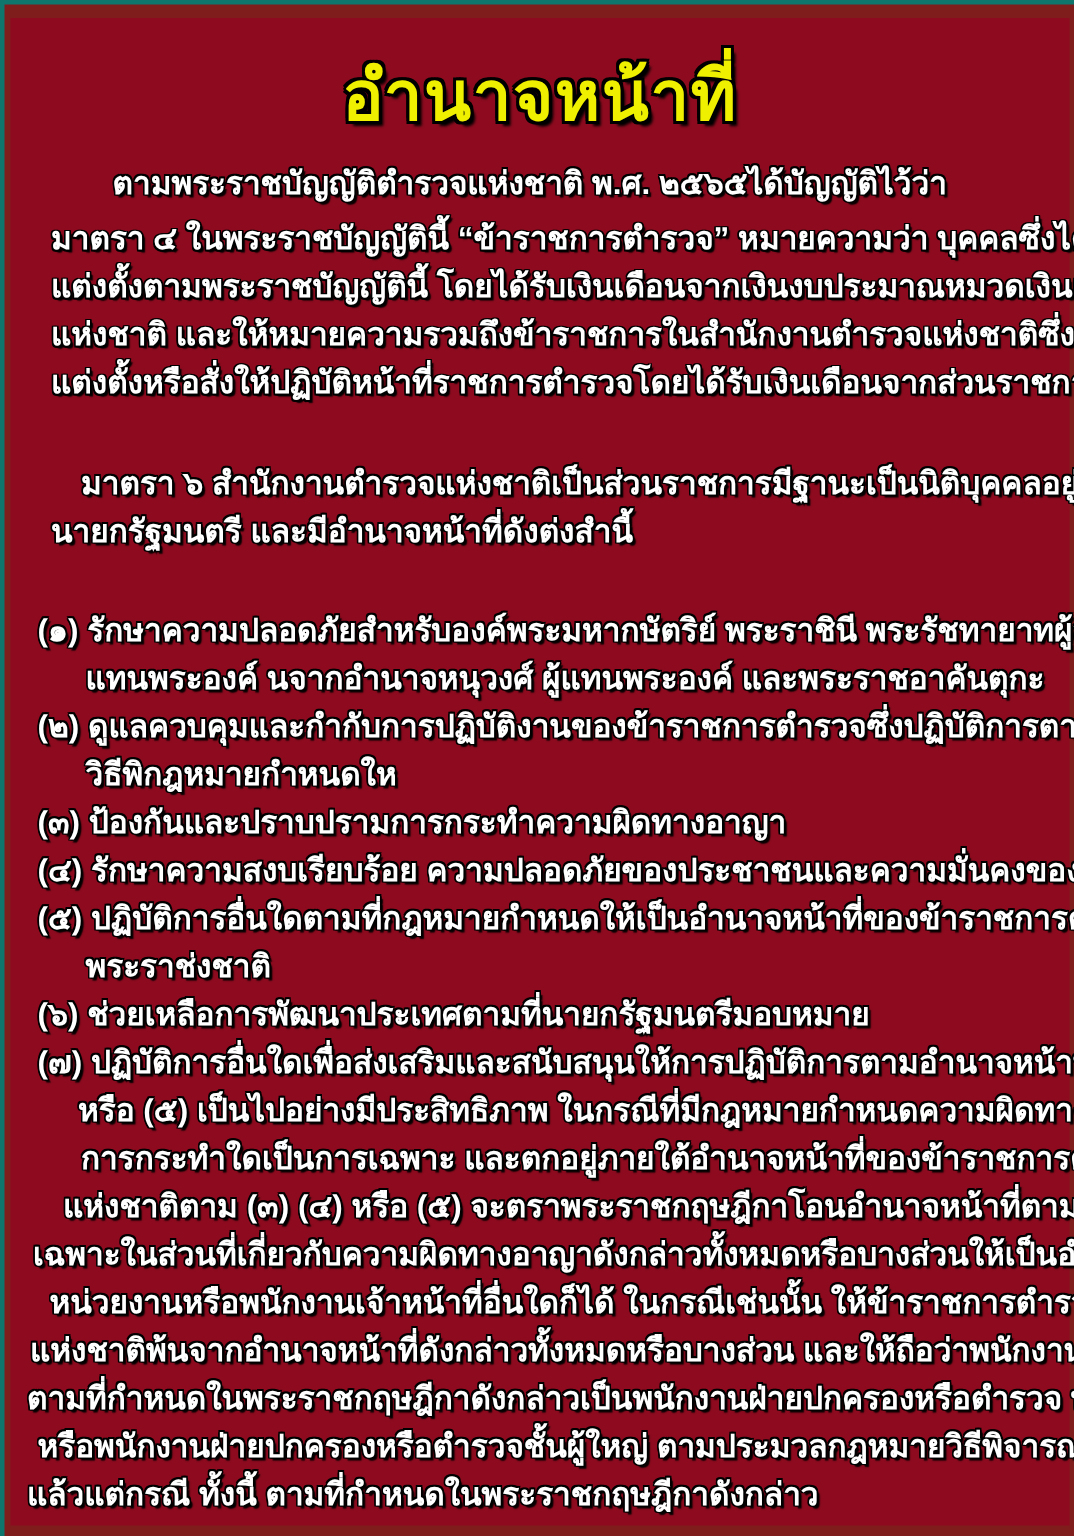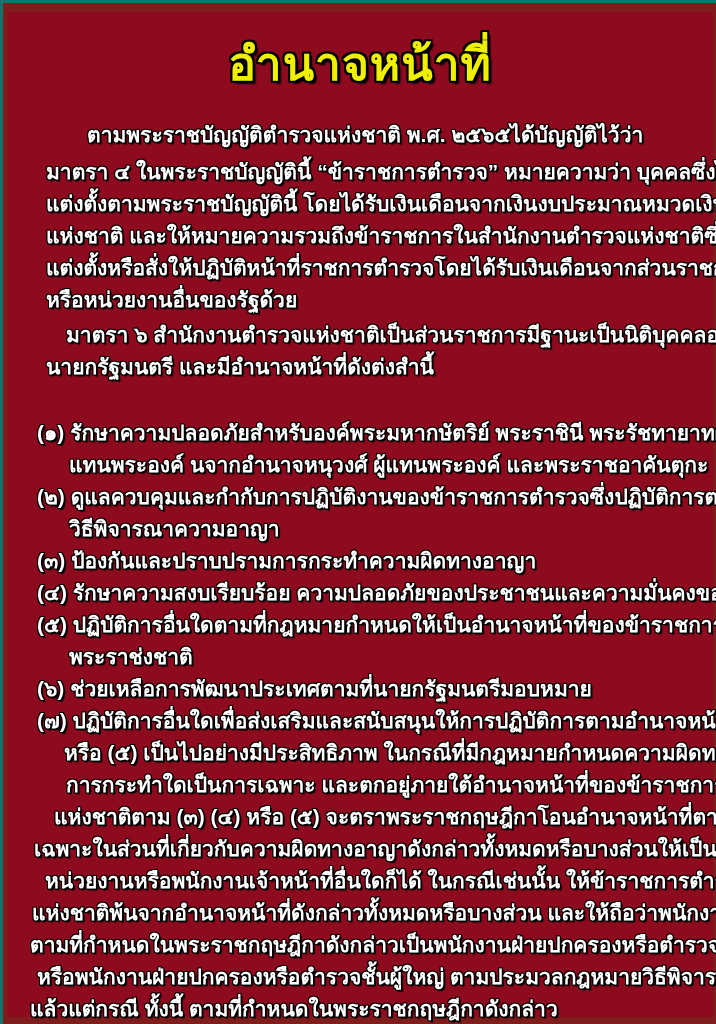--- a/index.html
+++ b/index.html
@@ -32,21 +32,21 @@
     letter-spacing: 1px;
     color: #eef000;
     text-shadow:
       -2px -2px 0 #000, 2px -2px 0 #000, -2px 2px 0 #000, 2px 2px 0 #000,
       -2px 0 0 #000, 2px 0 0 #000, 0 -2px 0 #000, 0 2px 0 #000,
       3px 3px 2px #000;
     white-space: nowrap;
   }
   .ln {
     position: absolute;
-    margin: 16px;
+    margin: 4px;
     font-size: 21px;
     font-weight: 700;
     line-height: 28px;
     color: #ffffff;
     text-shadow:
       -1px -1px 0 #000, 1px -1px 0 #000, -1px 1px 0 #000, 1px 1px 0 #000,
       -1px 0 0 #000, 1px 0 0 #000, 0 -1px 0 #000, 0 1px 0 #000,
       2px 2px 1px #000;
     white-space: nowrap;
   }
@@ -57,28 +57,27 @@
 <div class="frame">
   <div class="page"></div>
 
   <h1 class="title">อำนาจหน้าที่</h1>
 
   <p class="ln" style="left:68px;  top:102px">ตามพระราชบัญญัติตำรวจแห่งชาติ พ.ศ. ๒๕๖๕ได้บัญญัติไว้ว่า</p>
   <p class="ln" style="left:27px;  top:139px">มาตรา ๔ ในพระราชบัญญัตินี้ “ข้าราชการตำรวจ” หมายความว่า บุคคลซึ่งได้รับการบรรจุและ</p>
   <p class="ln" style="left:27px;  top:171px">แต่งตั้งตามพระราชบัญญัตินี้ โดยได้รับเงินเดือนจากเงินงบประมาณหมวดเงินเดือนในสำนักงานตำรวจ</p>
   <p class="ln" style="left:27px;  top:203px">แห่งชาติ และให้หมายความรวมถึงข้าราชการในสำนักงานตำรวจแห่งชาติซึ่งสำนักงานตำรวจแห่งชาติ</p>
   <p class="ln" style="left:27px;  top:235px">แต่งตั้งหรือสั่งให้ปฏิบัติหน้าที่ราชการตำรวจโดยได้รับเงินเดือนจากส่วนราชการ รัฐวิสาหกิจ</p>
-  <p class="ln" style="left:27px;  top:267px">หรือหน่วยงานอื่นของรัฐด้วย</p>
   <p class="ln" style="left:47px;  top:302px">มาตรา ๖ สำนักงานตำรวจแห่งชาติเป็นส่วนราชการมีฐานะเป็นนิติบุคคลอยู่ในบังคับบัญชาของ</p>
   <p class="ln" style="left:27px;  top:334px">นายกรัฐมนตรี และมีอำนาจหน้าที่ดังต่งสำนี้</p>
 
   <p class="ln" style="left:18px;  top:400px">(๑) รักษาความปลอดภัยสำหรับองค์พระมหากษัตริย์ พระราชินี พระรัชทายาทผู้สำเร็จราชการ</p>
   <p class="ln" style="left:50px;  top:432px">แทนพระองค์ นจากอำนาจหนุวงศ์ ผู้แทนพระองค์ และพระราชอาคันตุกะ</p>
   <p class="ln" style="left:18px;  top:464px">(๒) ดูแลควบคุมและกำกับการปฏิบัติงานของข้าราชการตำรวจซึ่งปฏิบัติการตามประมวลกฎหมาย</p>
-  <p class="ln" style="left:50px;  top:496px">วิธีพิจารณาความอาญา</p>
+  <p class="ln" style="left:50px;  top:496px">วิธีพิกฎหมายกำหนดให</p>
   <p class="ln" style="left:18px;  top:528px">(๓) ป้องกันและปราบปรามการกระทำความผิดทางอาญา</p>
   <p class="ln" style="left:18px;  top:560px">(๔) รักษาความสงบเรียบร้อย ความปลอดภัยของประชาชนและความมั่นคงของราชอาณาจักร</p>
   <p class="ln" style="left:18px;  top:592px">(๕) ปฏิบัติการอื่นใดตามที่กฎหมายกำหนดให้เป็นอำนาจหน้าที่ของข้าราชการตำรวจหรือสำนักงาน</p>
   <p class="ln" style="left:50px;  top:624px">พระราช่งชาติ</p>
   <p class="ln" style="left:18px;  top:656px">(๖) ช่วยเหลือการพัฒนาประเทศตามที่นายกรัฐมนตรีมอบหมาย</p>
   <p class="ln" style="left:18px;  top:688px">(๗) ปฏิบัติการอื่นใดเพื่อส่งเสริมและสนับสนุนให้การปฏิบัติการตามอำนาจหน้าที่ตาม (๑) (๒) (๓) (๔)</p>
   <p class="ln" style="left:45px;  top:720px">หรือ (๕) เป็นไปอย่างมีประสิทธิภาพ ในกรณีที่มีกฎหมายกำหนดความผิดทางอาญาขึ้นสำหรับ</p>
   <p class="ln" style="left:47px;  top:752px">การกระทำใดเป็นการเฉพาะ และตกอยู่ภายใต้อำนาจหน้าที่ของข้าราชการตำรวจหรือสำนักงานตำรวจ</p>
   <p class="ln" style="left:35px;  top:784px">แห่งชาติตาม (๓) (๔) หรือ (๕) จะตราพระราชกฤษฎีกาโอนอำนาจหน้าที่ตาม (๓) (๔) หรือ (๕)</p>
   <p class="ln" style="left:15px;  top:816px">เฉพาะในส่วนที่เกี่ยวกับความผิดทางอาญาดังกล่าวทั้งหมดหรือบางส่วนให้เป็นอำนาจหน้าที่ของ</p>

